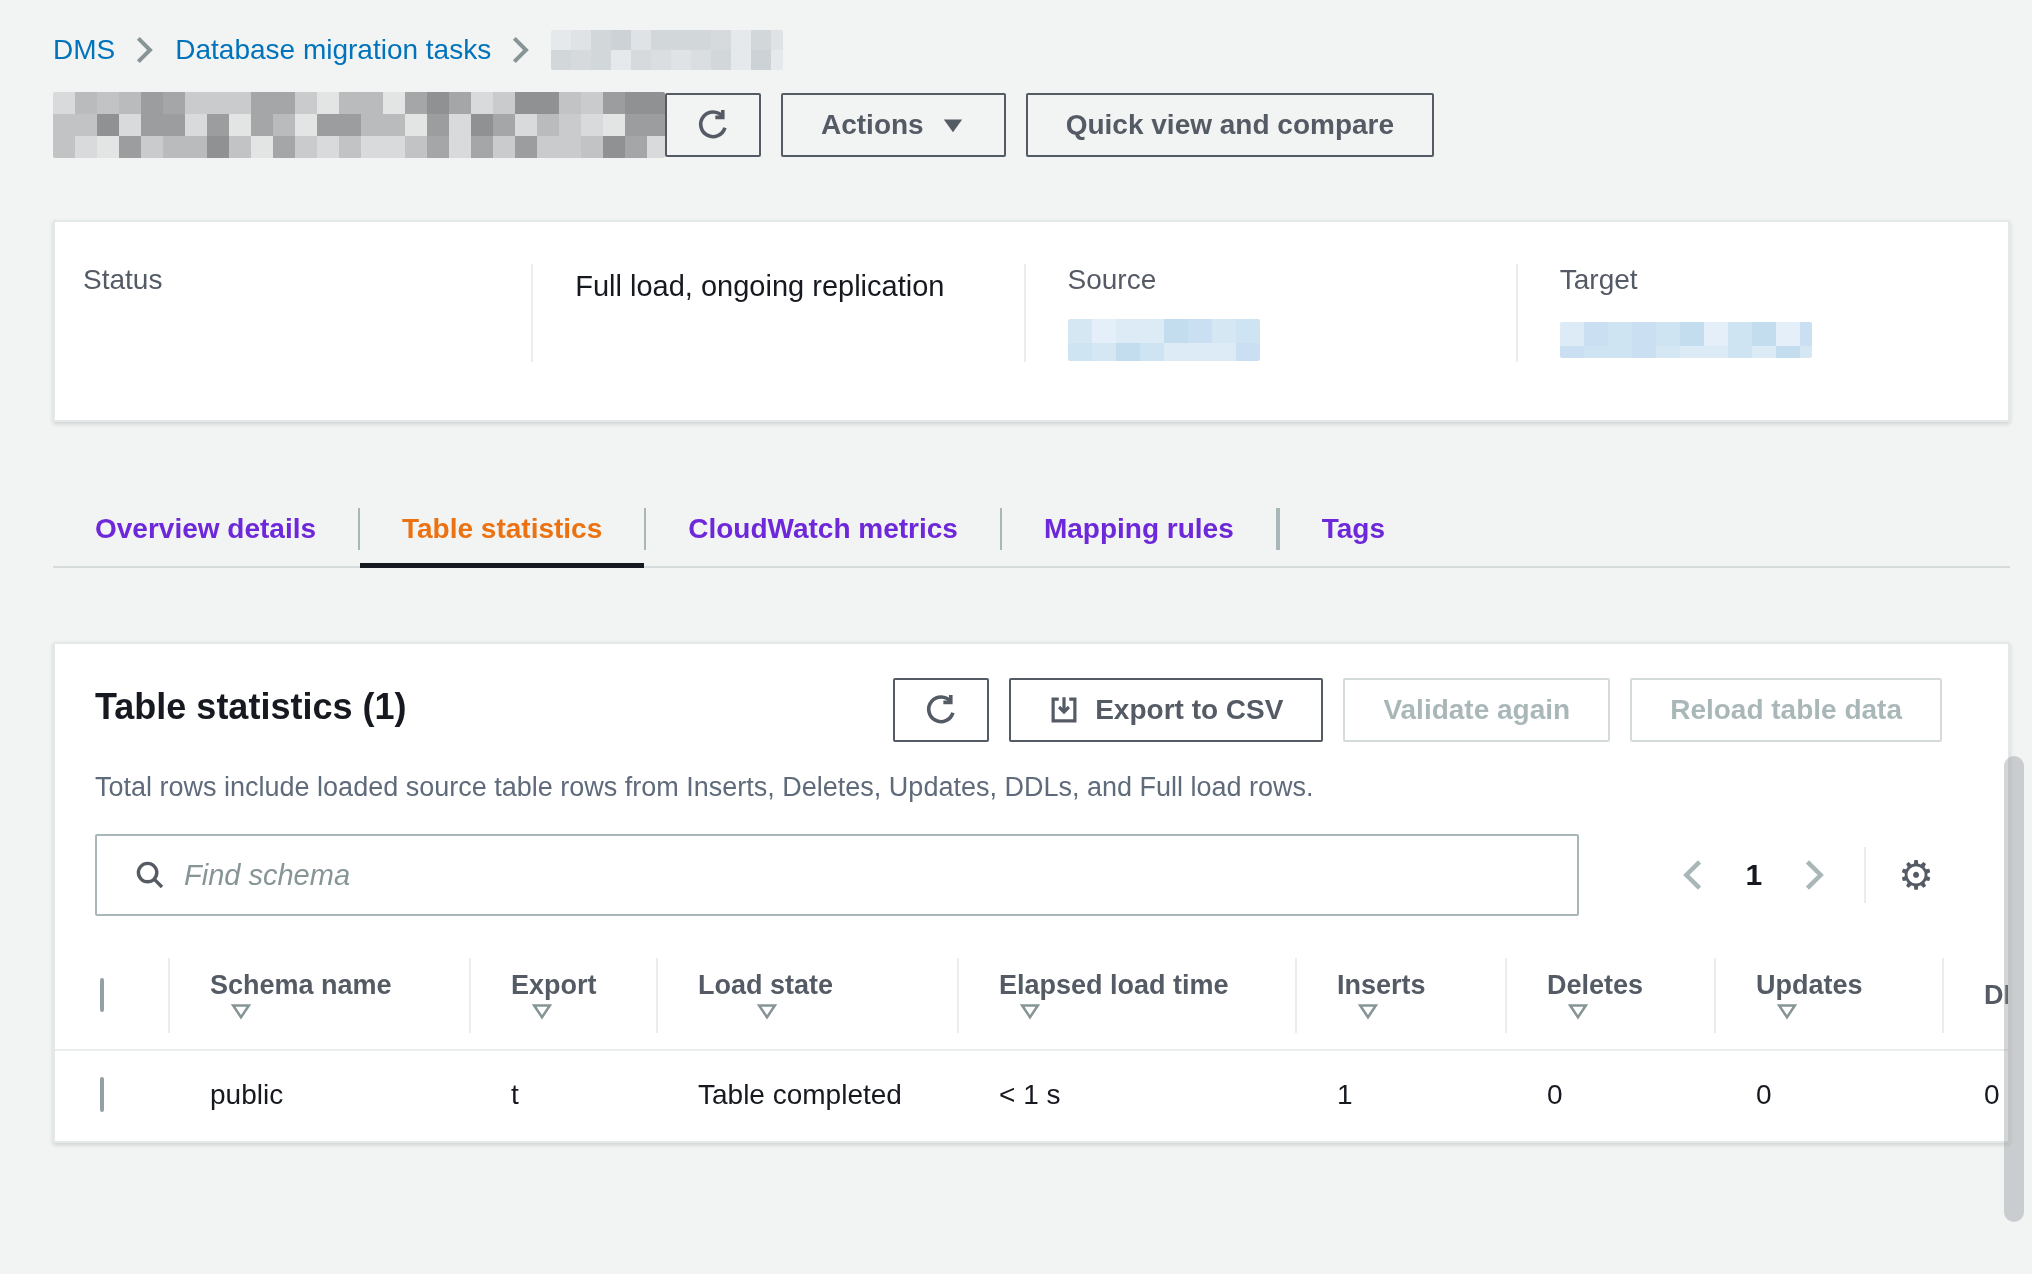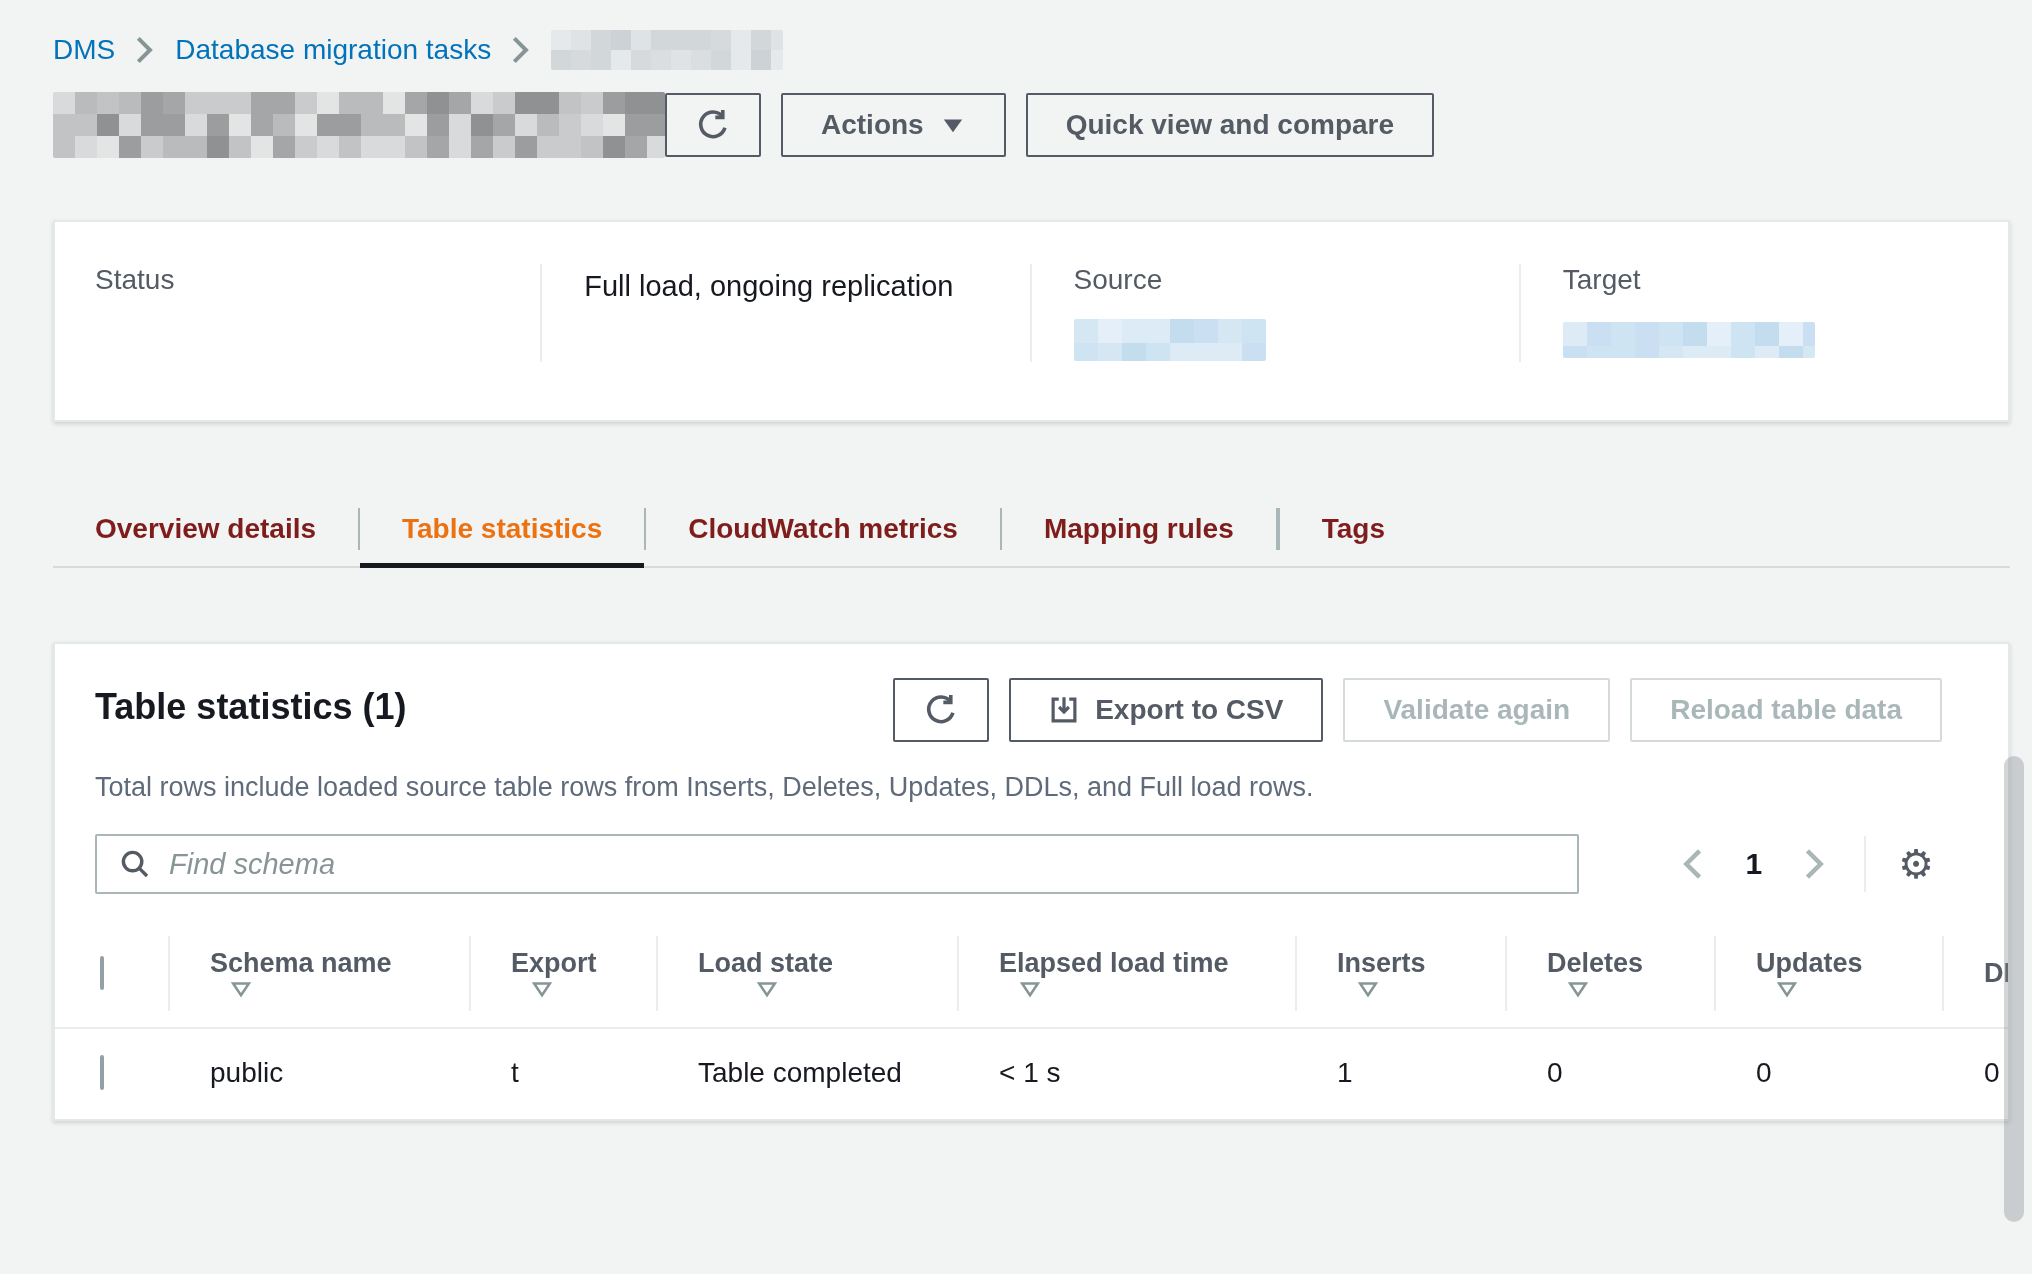--- a/index.html
+++ b/index.html
@@ -35,41 +35,41 @@
   .card {
     background:#fff; border:2px solid #e3e8e8; border-radius:1px;
     box-shadow:0 2px 4px rgba(0,28,36,0.15);
   }
   .summary-card { margin-top:62px; }
   .card-head { background:#fafafa; border-bottom:2px solid #eaeded; padding:38px 40px; }
   .card-title { font-size:36px; font-weight:700; color:#16191f; }
 
   .summary-body { display:flex; padding:42px 0 58px 0; }
   .summary-col { flex:1; padding-left:42px; border-left:2px solid #eaeded; }
-  .summary-col:first-child { border-left:none; padding-left:40px; }
+  .summary-col:first-child { border-left:none; padding-left:28px; }
   .field-label { font-size:28px; color:#545b64; margin-bottom:22px; }
   .field-value { font-size:29px; color:#16191f; display:flex; align-items:center; gap:14px; min-height:44px; }
   .status-text { color:#545b64; }
 
   
   .tabs { margin-top:70px; display:flex; align-items:stretch; border-bottom:2px solid #d5dbdb; height:76px; position:relative; }
-  .tab { display:flex; align-items:center; padding:0 42px; font-size:28px; font-weight:700; color:#7f1d1d; cursor:pointer; position:relative; }
+  .tab { display:flex; align-items:center; padding:0 42px; font-size:28px; font-weight:700; color:#6d28d9; cursor:pointer; position:relative; }
   .tab.active { color:#ec7211; }
   .tab.active::after { content:""; position:absolute; left:0; right:0; bottom:-2px; height:5px; background:#16191f; }
   .tab-sep { width:2px; background:#aab7b8; margin:16px 0; }
 
   
   .stats-card { margin-top:74px; padding-top:34px; position:relative; overflow:hidden; }
   .stats-head { display:flex; align-items:flex-start; justify-content:space-between; padding:0 66px 0 40px; }
   .stats-desc { margin:28px 40px 0 40px; font-size:27px; color:#5f6b7a; line-height:34px; }
 
   .controls-row { display:flex; align-items:center; margin:30px 40px 0 40px; }
   .search-box {
-    width:1484px; height:60px; background:#fff; border:2px solid #aab7b8; border-radius:2px;
-    display:flex; align-items:center; padding:0 22px; gap:18px;
+    width:1484px; height:82px; background:#fff; border:2px solid #aab7b8; border-radius:2px;
+    display:flex; align-items:center; padding:0 37px; gap:18px;
   }
   .search-box input {
     border:none; outline:none; flex:1; font-family:"Liberation Sans",sans-serif;
     font-size:29px; color:#16191f; background:transparent;
   }
   .search-box input::placeholder { font-style:italic; color:#879596; }
   .pagination { display:flex; align-items:center; margin-left:auto; margin-right:28px; }
   .page-btn { background:none; border:none; cursor:pointer; padding:6px; display:flex; align-items:center; }
   .page-num { font-size:30px; font-weight:700; color:#16191f; margin:0 34px; }
   .pg-sep { width:2px; height:56px; background:#eaeded; margin:0 26px 0 30px; }

